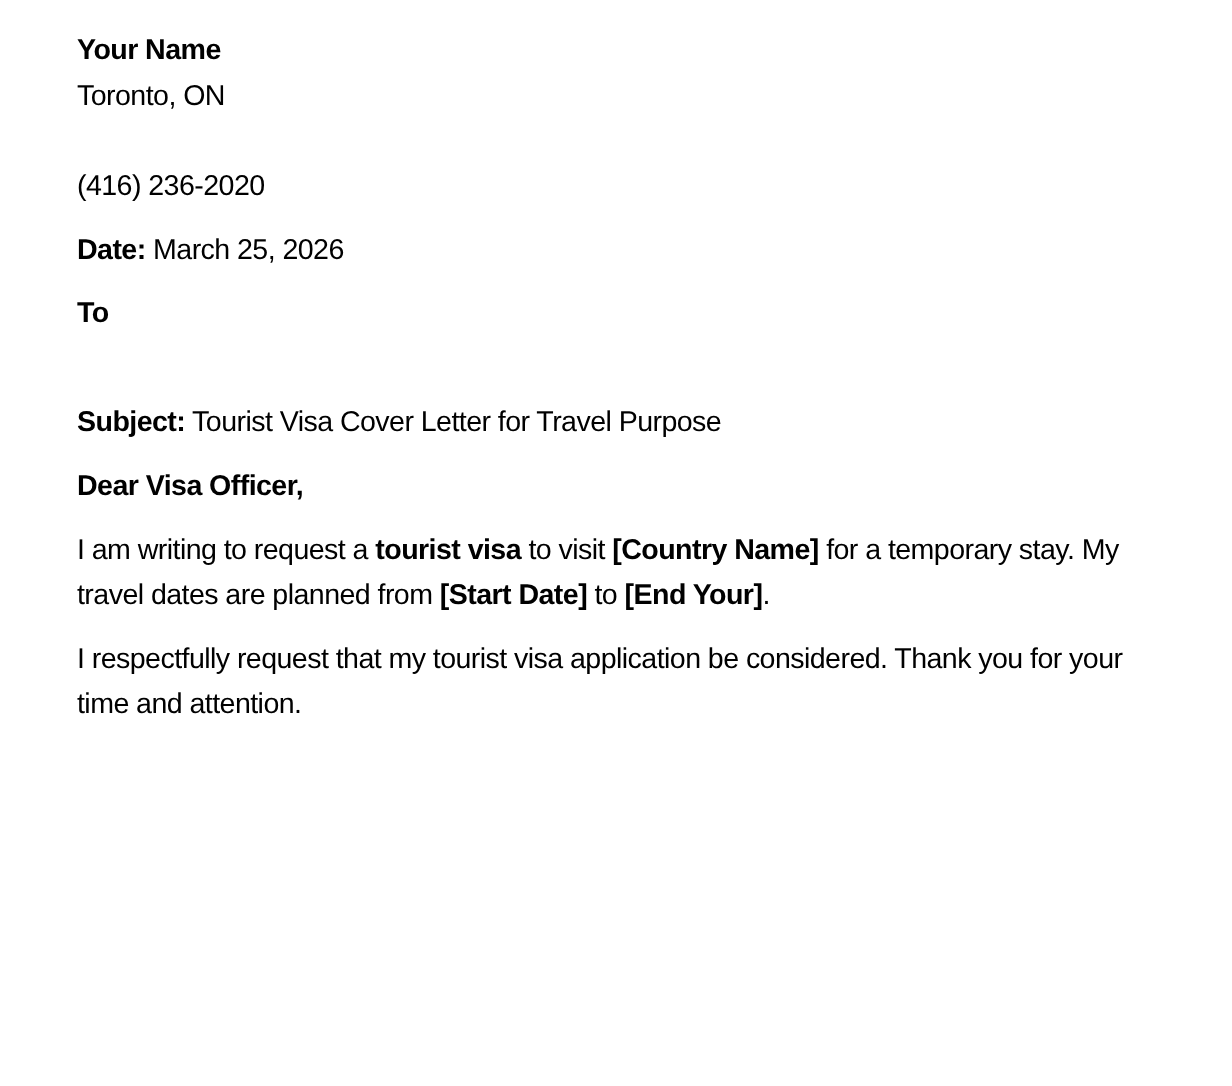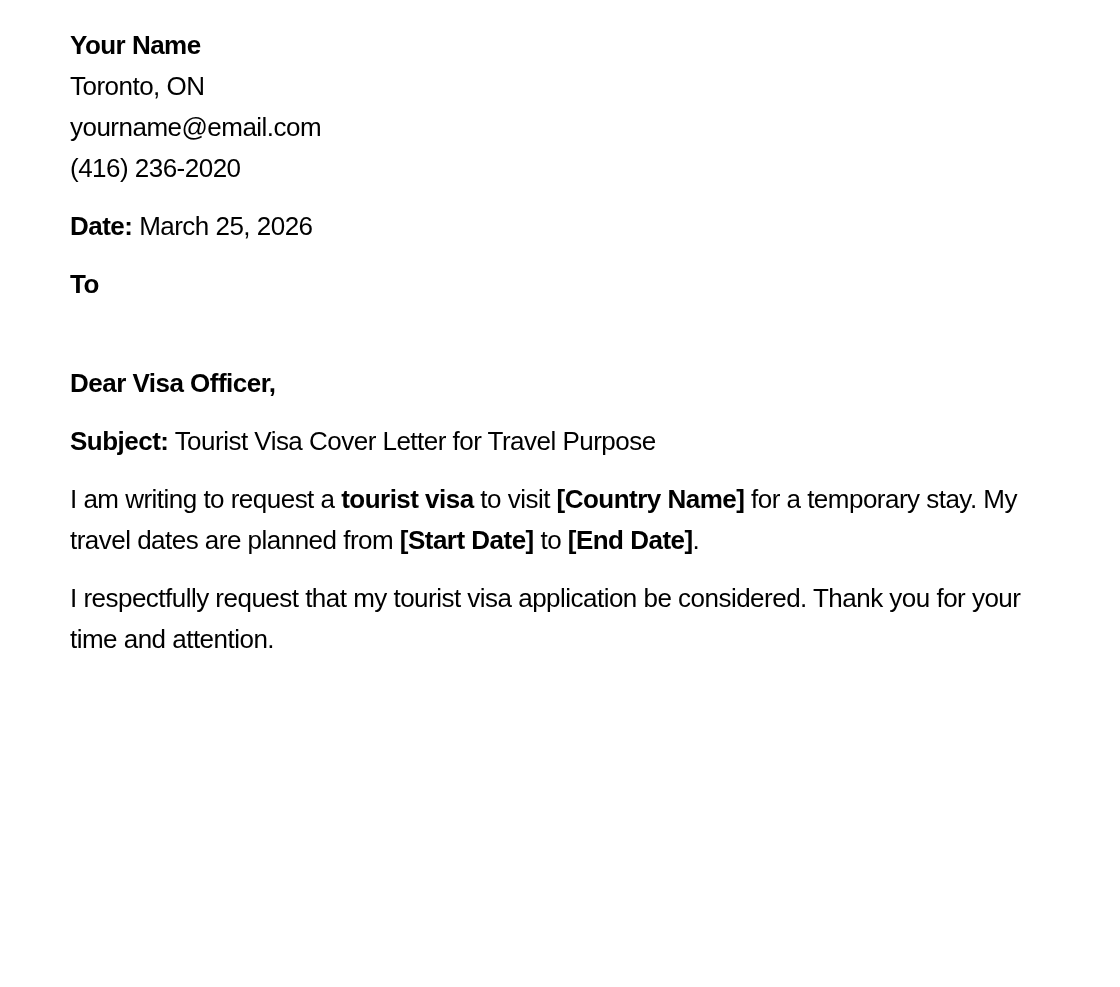--- a/index.html
+++ b/index.html
@@ -24,29 +24,29 @@
     margin: 0 0 17px 0;
     font-weight: 400;
   }
   .b { font-weight: 700; }
 </style>
 </head>
 <body>
 
 <div class="page">
 
-  <div class="block"><span class="b">Your Name</span><br><span>Toronto, ON</span><br><span>yourname@email.com</span><br><span>(416) 236-2020</span></div>
+  <div class="block"><span class="b">Your Name</span><br><span>Toronto, ON</span><br><br><span>(416) 236-2020</span></div>
 
   <div class="block"><span class="b">Date:</span> <span>March 25, 2026</span></div>
 
   <div class="block"><span class="b">To</span><br><br></div>
 
+  <div class="block"><span class="b">Subject:</span> <span>Tourist Visa Cover Letter for Travel Purpose</span></div>
+
   <div class="block b">Dear Visa Officer,</div>
 
-  <div class="block"><span class="b">Subject:</span> <span>Tourist Visa Cover Letter for Travel Purpose</span></div>
-
-  <div class="block"><span>I am writing to request a </span><span class="b">tourist visa</span><span> to visit </span><span class="b">[Country Name]</span><span> for a temporary stay. My travel dates are planned from </span><span class="b">[Start Date]</span><span> to </span><span class="b">[End Date]</span><span>.</span></div>
+  <div class="block"><span>I am writing to request a </span><span class="b">tourist visa</span><span> to visit </span><span class="b">[Country Name]</span><span> for a temporary stay. My travel dates are planned from </span><span class="b">[Start Date]</span><span> to </span><span class="b">[End Your]</span><span>.</span></div>
 
 
   <div class="block"><span>I respectfully request that my tourist visa application be considered. Thank you for your time and attention.</span></div>
 
 
 </div>
 
 </body></html>

